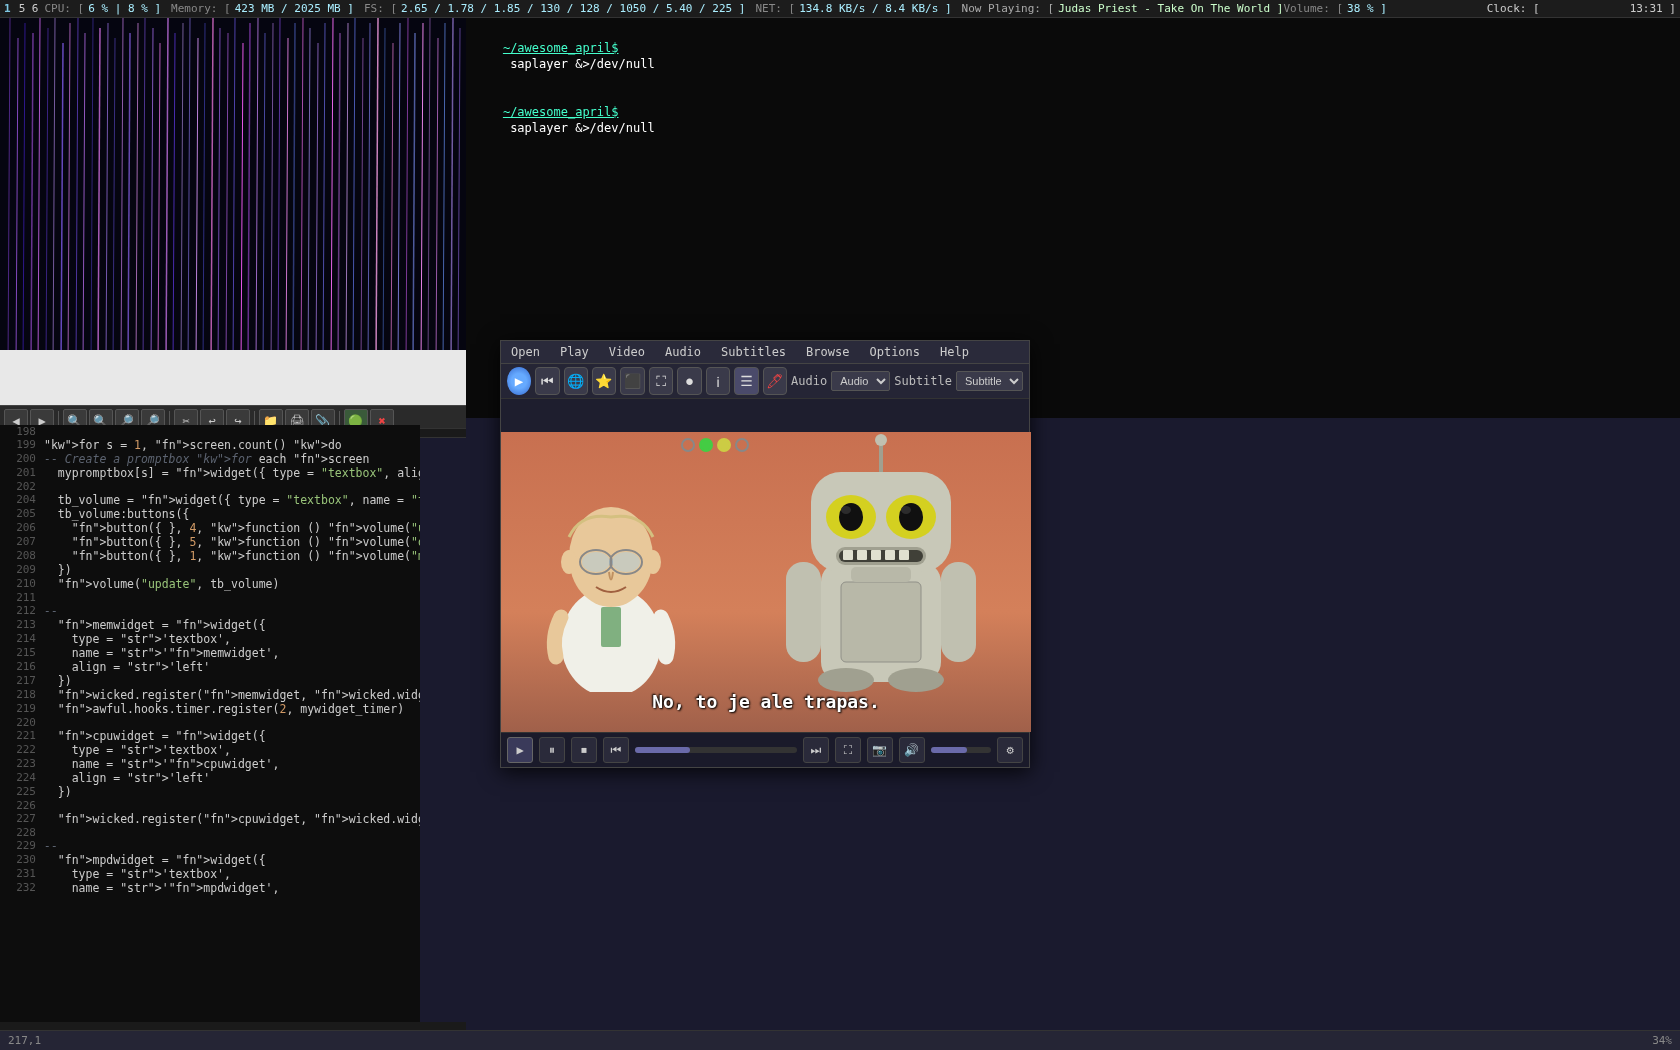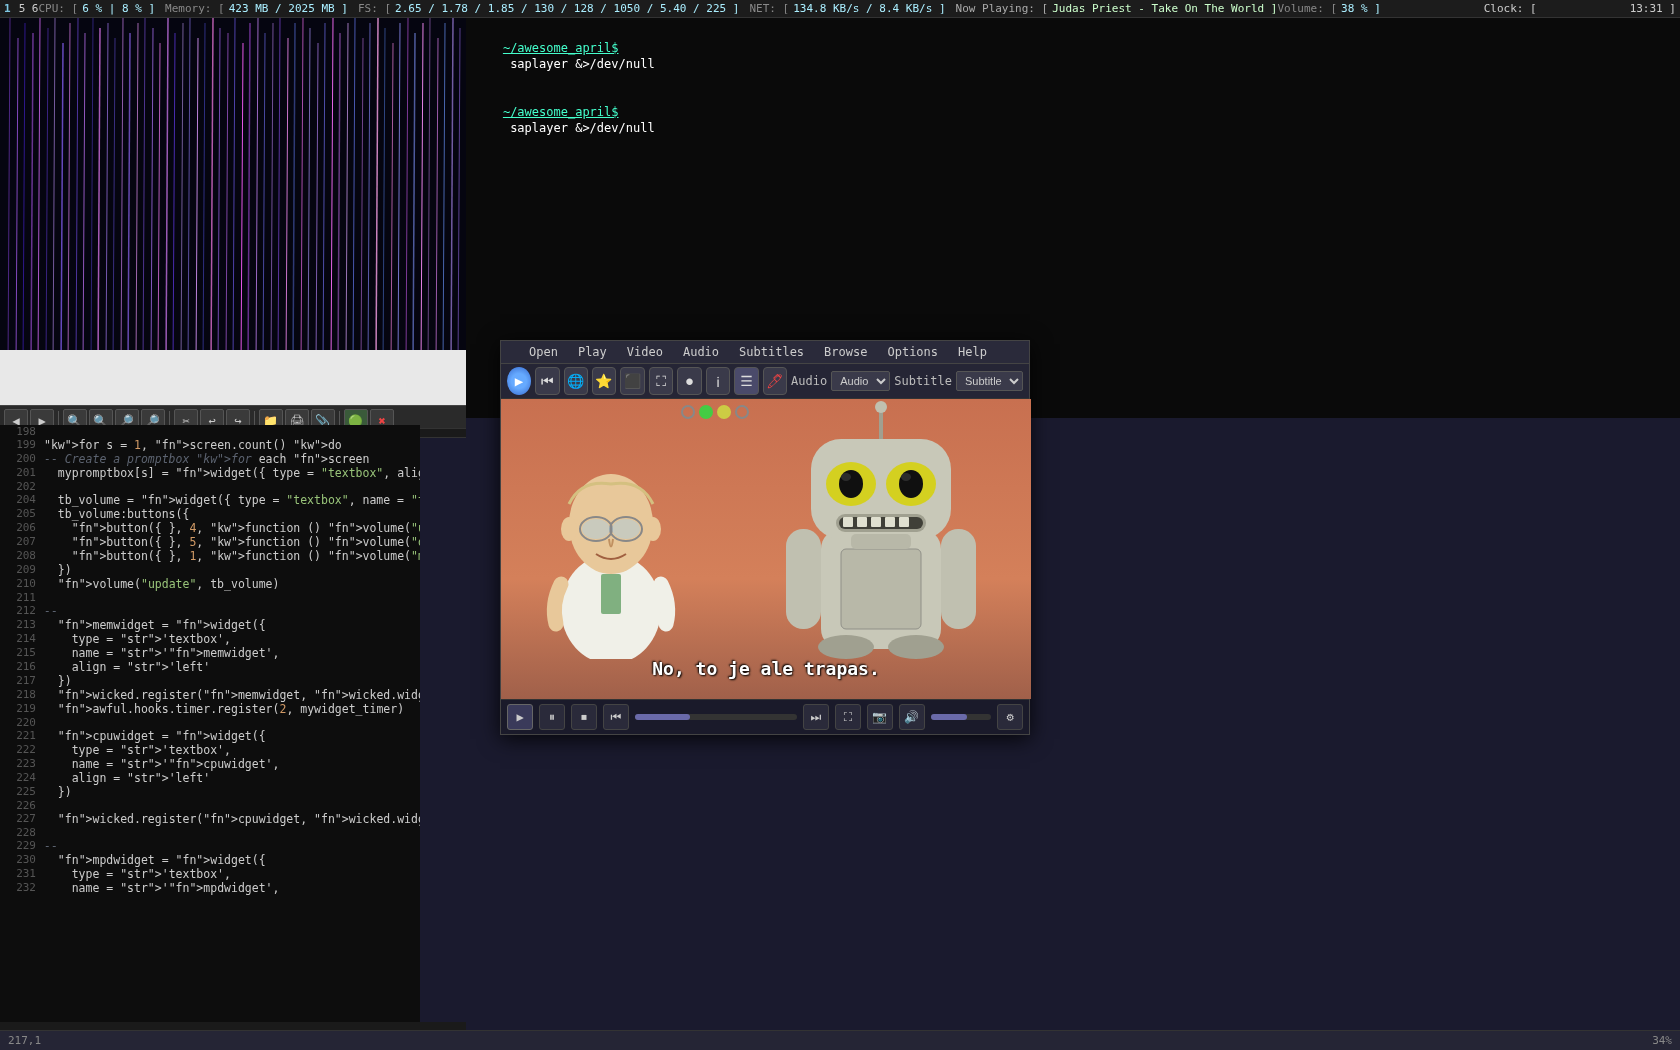--- a/index.html
+++ b/index.html
@@ -20,21 +20,21 @@
       background: #1c1c1c;
       display: flex;
       align-items: center;
       padding: 0 4px;
       font-size: 11px;
       color: #aaa;
       z-index: 100;
       border-bottom: 1px solid #333;
     }
     #topbar .tag { color: #7ec8e3; font-weight: bold; margin-right: 8px; }
-    #topbar .numbers { color: #ccc; }
+    #topbar .numbers { color: #ccc; margin-right: 6px; }
     #topbar .label { color: #888; margin-right: 4px; }
     #topbar .value { color: #aef; margin-right: 10px; }
     #topbar .nowplaying { color: #aaa; }
     #topbar .song { color: #cfc; }
     #topbar .clock { margin-left: auto; color: #ccc; }
 
     
     #wallpaper {
       position: absolute;
       top: 18px; left: 0;
@@ -142,21 +142,21 @@
       top: 340px; left: 500px;
       width: 530px;
       background: #1e1e2e;
       border: 1px solid #444;
       box-shadow: 0 4px 20px rgba(0,0,0,0.8);
       z-index: 50;
     }
 
     #mp-menubar {
       background: #2a2a3a;
-      padding: 2px 24px;
+      padding: 2px 6px;
       display: flex;
       gap: 12px;
       font-size: 12px;
       color: #ccc;
       border-bottom: 1px solid #444;
       text-align: center;
     }
     .mp-menu-item {
       cursor: pointer;
       padding: 2px 4px;
@@ -196,20 +196,21 @@
       padding: 2px 4px;
       border-radius: 2px;
     }
 
     #mp-video {
       width: 530px;
       height: 300px;
       background: #2d1a10;
       position: relative;
       overflow: hidden;
+      margin-top: 33px;
     }
 
     .futurama-scene {
       width: 100%;
       height: 100%;
       position: relative;
     }
 
     
     .scene-bg {

